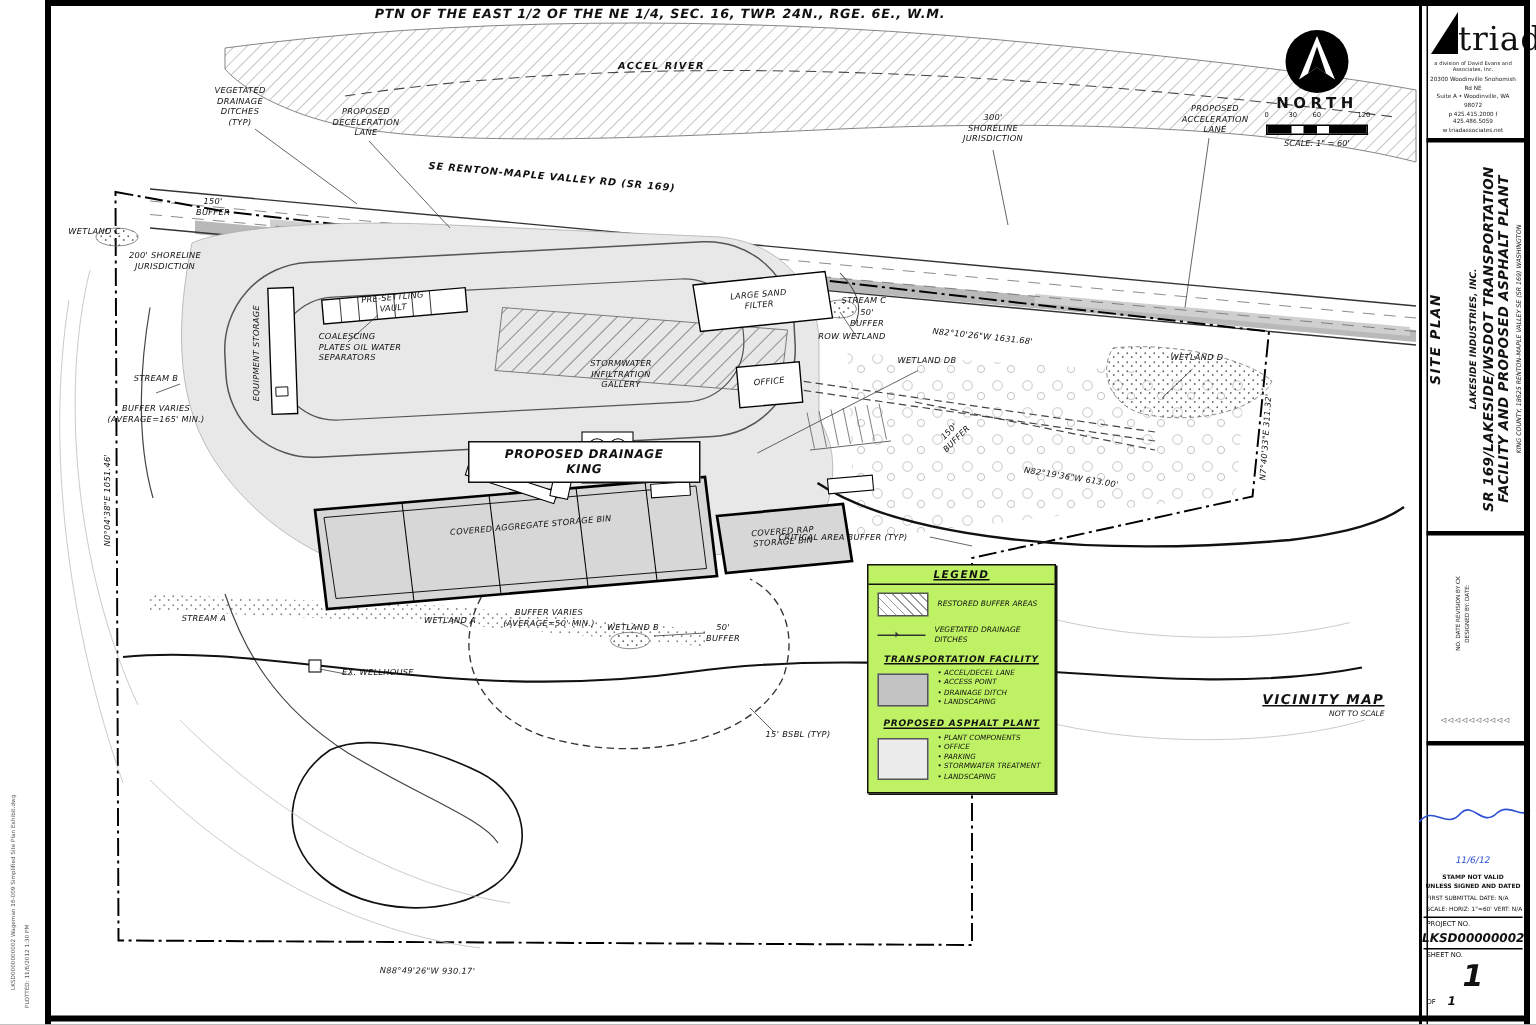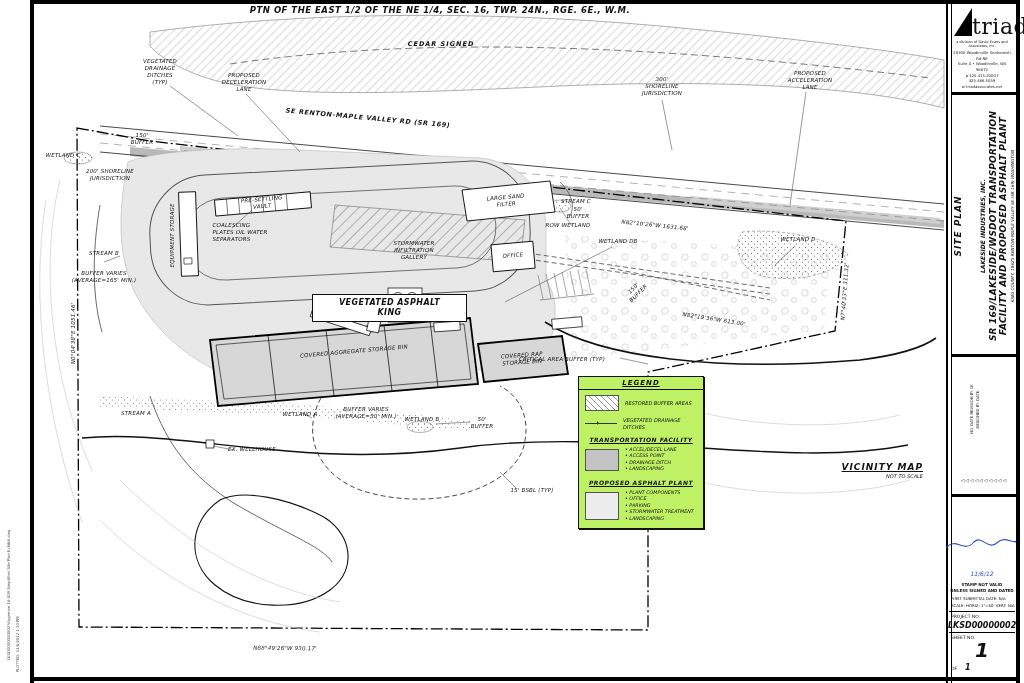--- a/index.html
+++ b/index.html
@@ -224,21 +224,21 @@
         <line x1="234" y1="450" x2="213" y2="446"></line>
         <line x1="312" y1="418" x2="300" y2="412"></line>
         <line x1="500" y1="472" x2="516" y2="488"></line>
         <line x1="436" y1="424" x2="470" y2="422"></line>
         <line x1="120" y1="256" x2="104" y2="262"></line>
       </g>
     </svg>
 
     <div class="sec-title">PTN OF THE EAST 1/2 OF THE NE 1/4, SEC. 16, TWP. 24N., RGE. 6E., W.M.</div>
 
-    <div class="lbl big" style="left:441px;top:40px;letter-spacing:1px">CEDAR SIGNED</div>
+    <div class="lbl big" style="left:441px;top:40px;letter-spacing:1px">ACCEL RIVER</div>
     <div class="lbl big" style="left:368px;top:114px;transform:translateX(-50%) rotate(5.2deg)">SE RENTON-MAPLE VALLEY RD (SR 169)</div>
     <div class="lbl" style="left:160px;top:58px">VEGETATED
 DRAINAGE
 DITCHES
 (TYP)</div>
     <div class="lbl" style="left:244px;top:72px">PROPOSED
 DECELERATION
 LANE</div>
     <div class="lbl" style="left:662px;top:76px">300'
 SHORELINE
@@ -266,21 +266,21 @@
     <div class="lbl bear" style="left:655px;top:222px;transform:translateX(-50%) rotate(6deg)">N82°10'26"W  1631.68'</div>
     <div class="lbl" style="left:414px;top:240px">STORMWATER
 INFILTRATION
 GALLERY</div>
     <div class="lbl" style="left:513px;top:252px;transform:translateX(-50%) rotate(-5deg)">OFFICE</div>
     <div class="lbl" style="left:618px;top:238px">WETLAND DB</div>
     <div class="lbl" style="left:798px;top:236px">WETLAND D</div>
     <div class="lbl" style="left:636px;top:284px;transform:translateX(-50%) rotate(-45deg)">150'
 BUFFER</div>
     <div class="plant-box" style="left:312px;top:294px;width:145px">
-      <div>VEGETATED ASPHALT</div>
+      <div>PROPOSED DRAINAGE</div>
       <div>KING</div>
     </div>
     <div class="lbl" style="left:104px;top:250px">STREAM B</div>
     <div class="lbl" style="left:104px;top:270px">BUFFER VARIES
 (AVERAGE=165' MIN.)</div>
     <div class="lbl" style="left:354px;top:348px;transform:translateX(-50%) rotate(-5deg)">COVERED AGGREGATE STORAGE BIN</div>
     <div class="lbl" style="left:522px;top:352px;transform:translateX(-50%) rotate(-4deg)">COVERED RAP
 STORAGE BIN</div>
     <div class="lbl" style="left:562px;top:356px">CRITICAL AREA BUFFER (TYP)</div>
     <div class="lbl bear" style="left:845px;top:288px;transform:translateX(-50%) rotate(-86deg)">N7°40'33"E  311.32'</div>
@@ -291,20 +291,41 @@
 (AVERAGE=50' MIN.)</div>
     <div class="lbl" style="left:252px;top:446px">EX. WELLHOUSE</div>
     <div class="lbl" style="left:422px;top:416px">WETLAND B</div>
     <div class="lbl" style="left:482px;top:416px">50'
 BUFFER</div>
     <div class="lbl" style="left:532px;top:487px">15' BSBL (TYP)</div>
     <div class="lbl bear" style="left:285px;top:645px;transform:translateX(-50%) rotate(0.5deg)">N88°49'26"W  930.17'</div>
     <div class="lbl bear" style="left:73px;top:330px;transform:translateX(-50%) rotate(-90deg)">N0°04'38"E  1051.46'</div>
     <div class="lbl bear" style="left:654px;top:452px;transform:translateX(-50%) rotate(-90deg)">N1°04'10"E  731.99'</div>
 
+    <div class="north-wrap">
+      <div class="north-circle">
+        <svg width="42" height="42" viewBox="0 0 42 42">
+          <polygon points="21,4 33,33 21,25 9,33" fill="#fff"></polygon>
+          <polygon points="21,11 27,29 21,25 15,29" fill="#000"></polygon>
+        </svg>
+      </div>
+      <div class="north-label">NORTH</div>
+      <div class="ticks">
+        <span style="left:4px">0</span>
+        <span style="left:20px">30</span>
+        <span style="left:36px">60</span>
+        <span style="left:66px">120</span>
+      </div>
+      <div class="scalebar">
+        <span class="b1"></span>
+          <span class="b2"></span>
+          <span class="b3"></span>
+      </div>
+      <div class="scale-label">SCALE: 1" = 60'</div>
+    </div>
 
     <div class="legend">
       <div class="legend-title">LEGEND</div>
       <div class="legend-body">
         <div class="leg-row">
           <div class="leg-swatch sw-hatch"></div>
           <div class="leg-text">RESTORED BUFFER AREAS</div>
         </div>
         <div class="leg-row">
           <div class="leg-line"></div>

